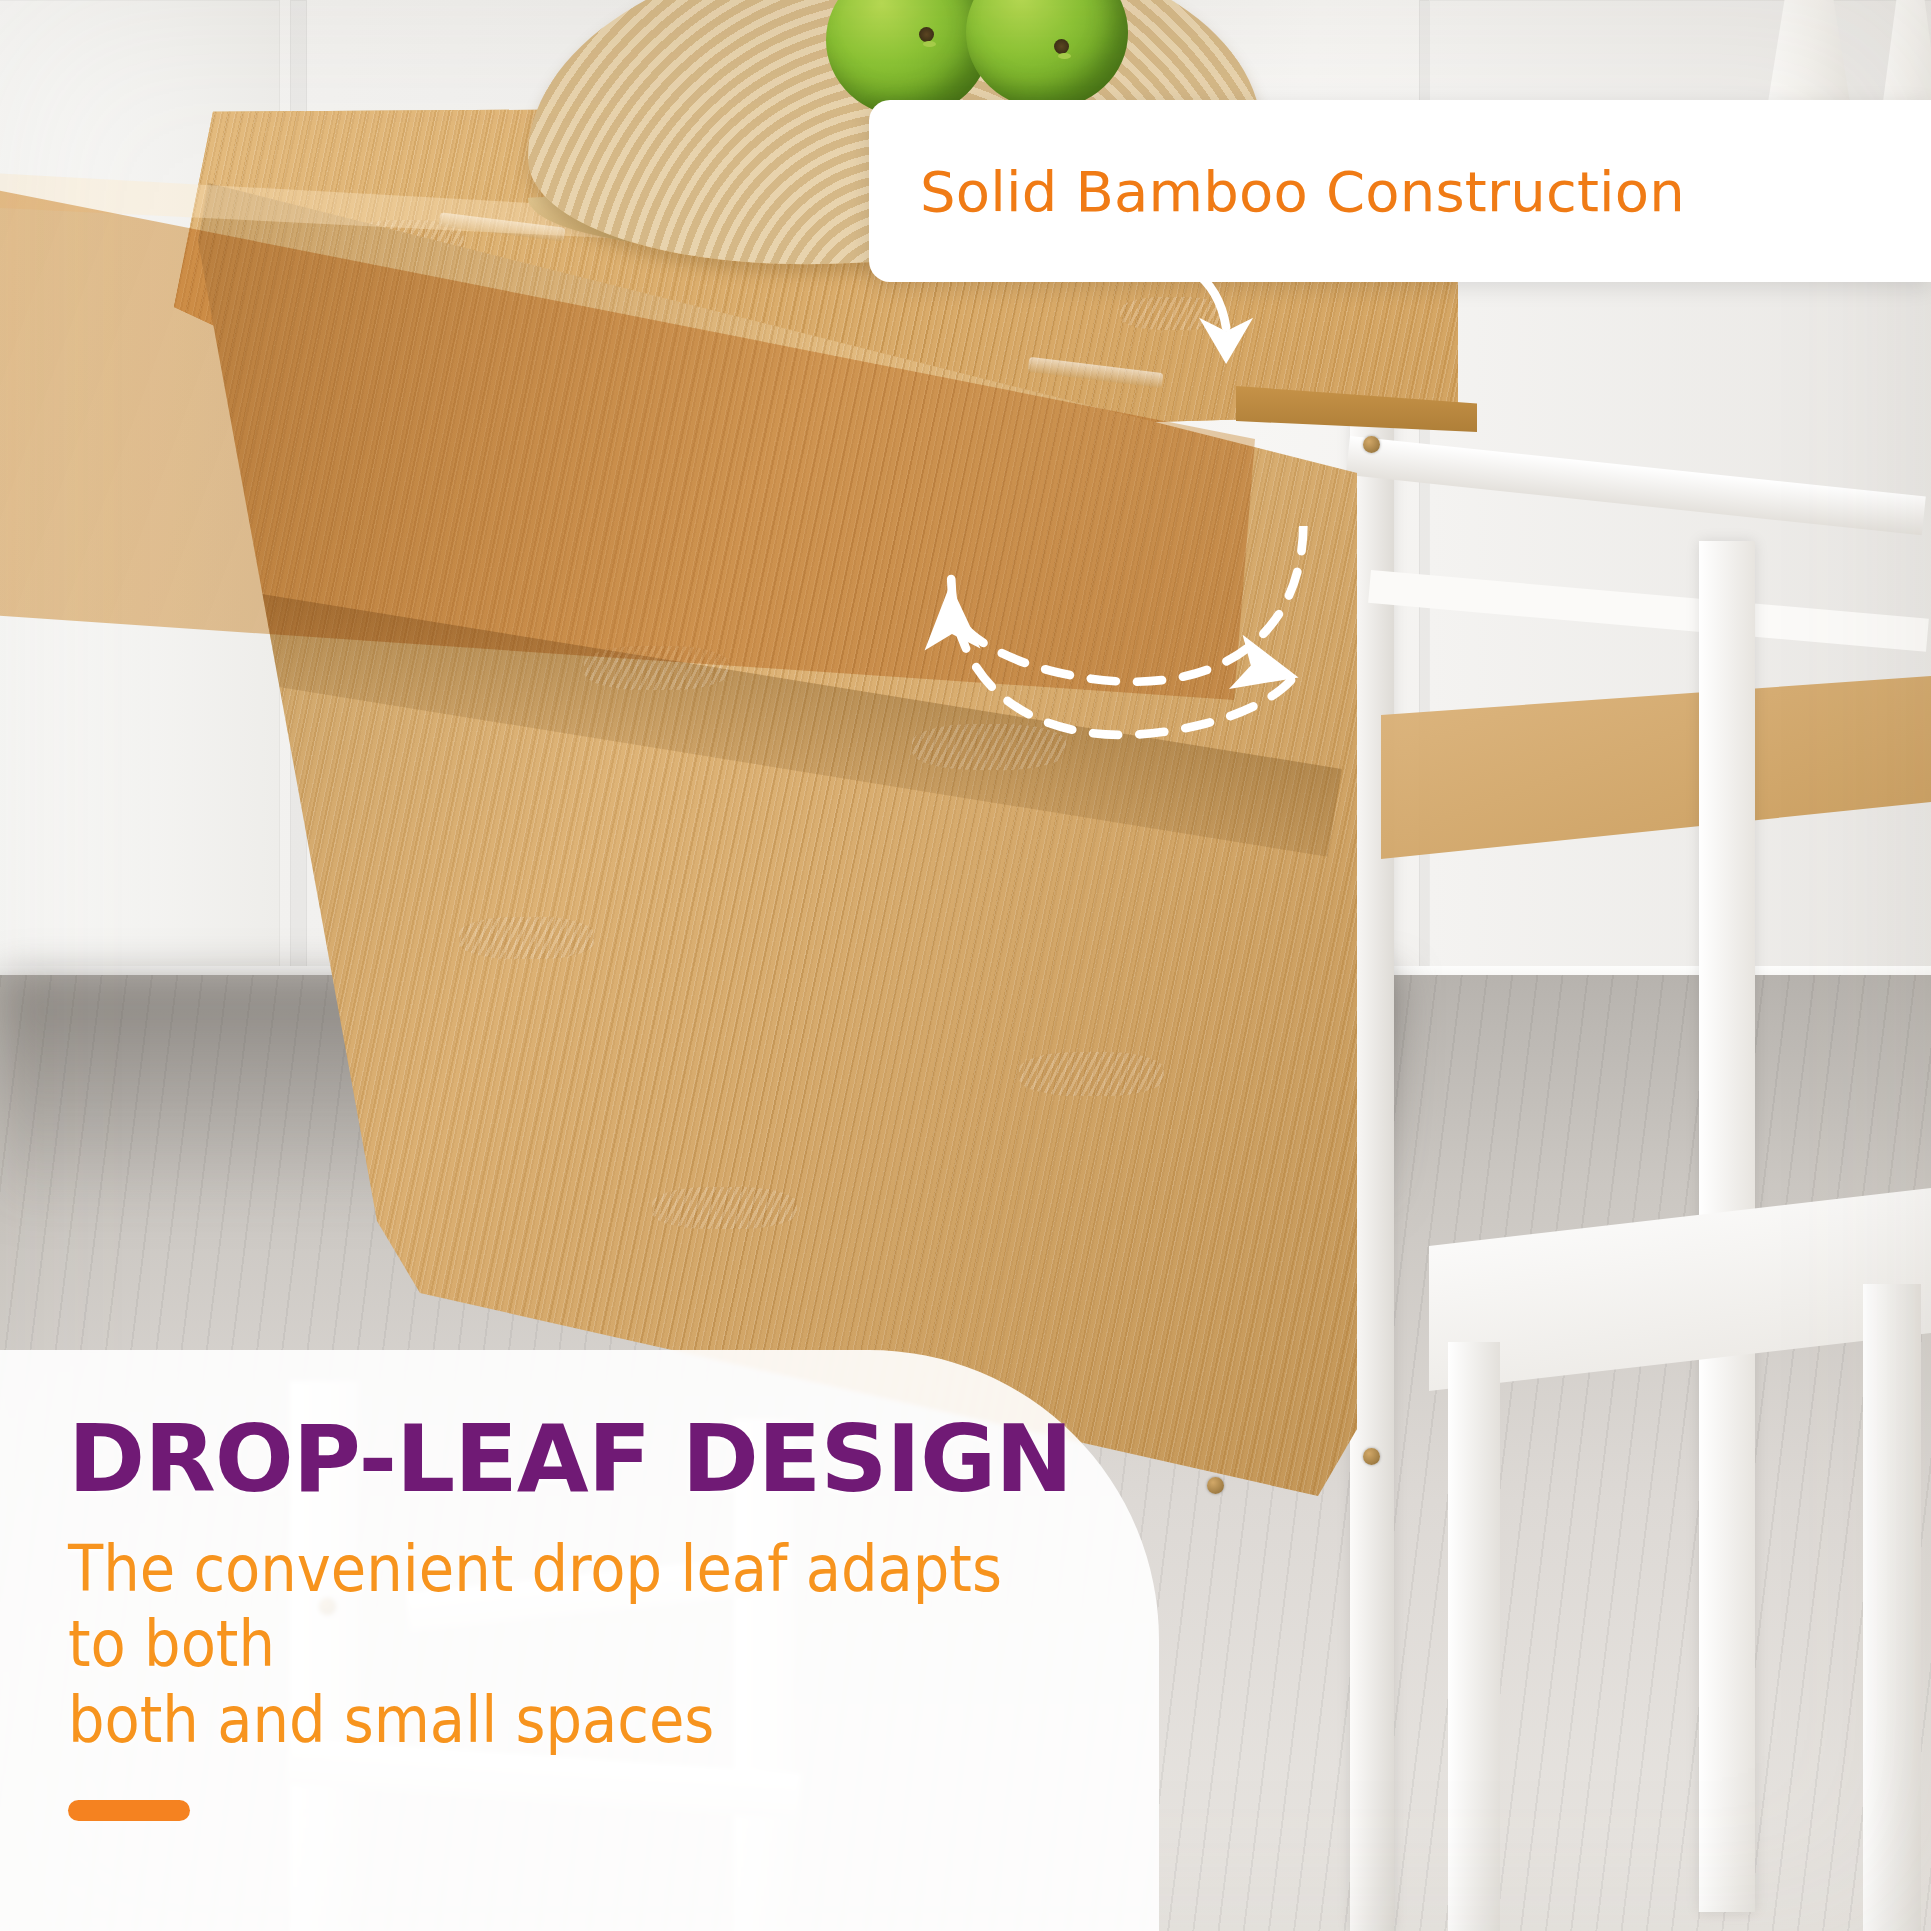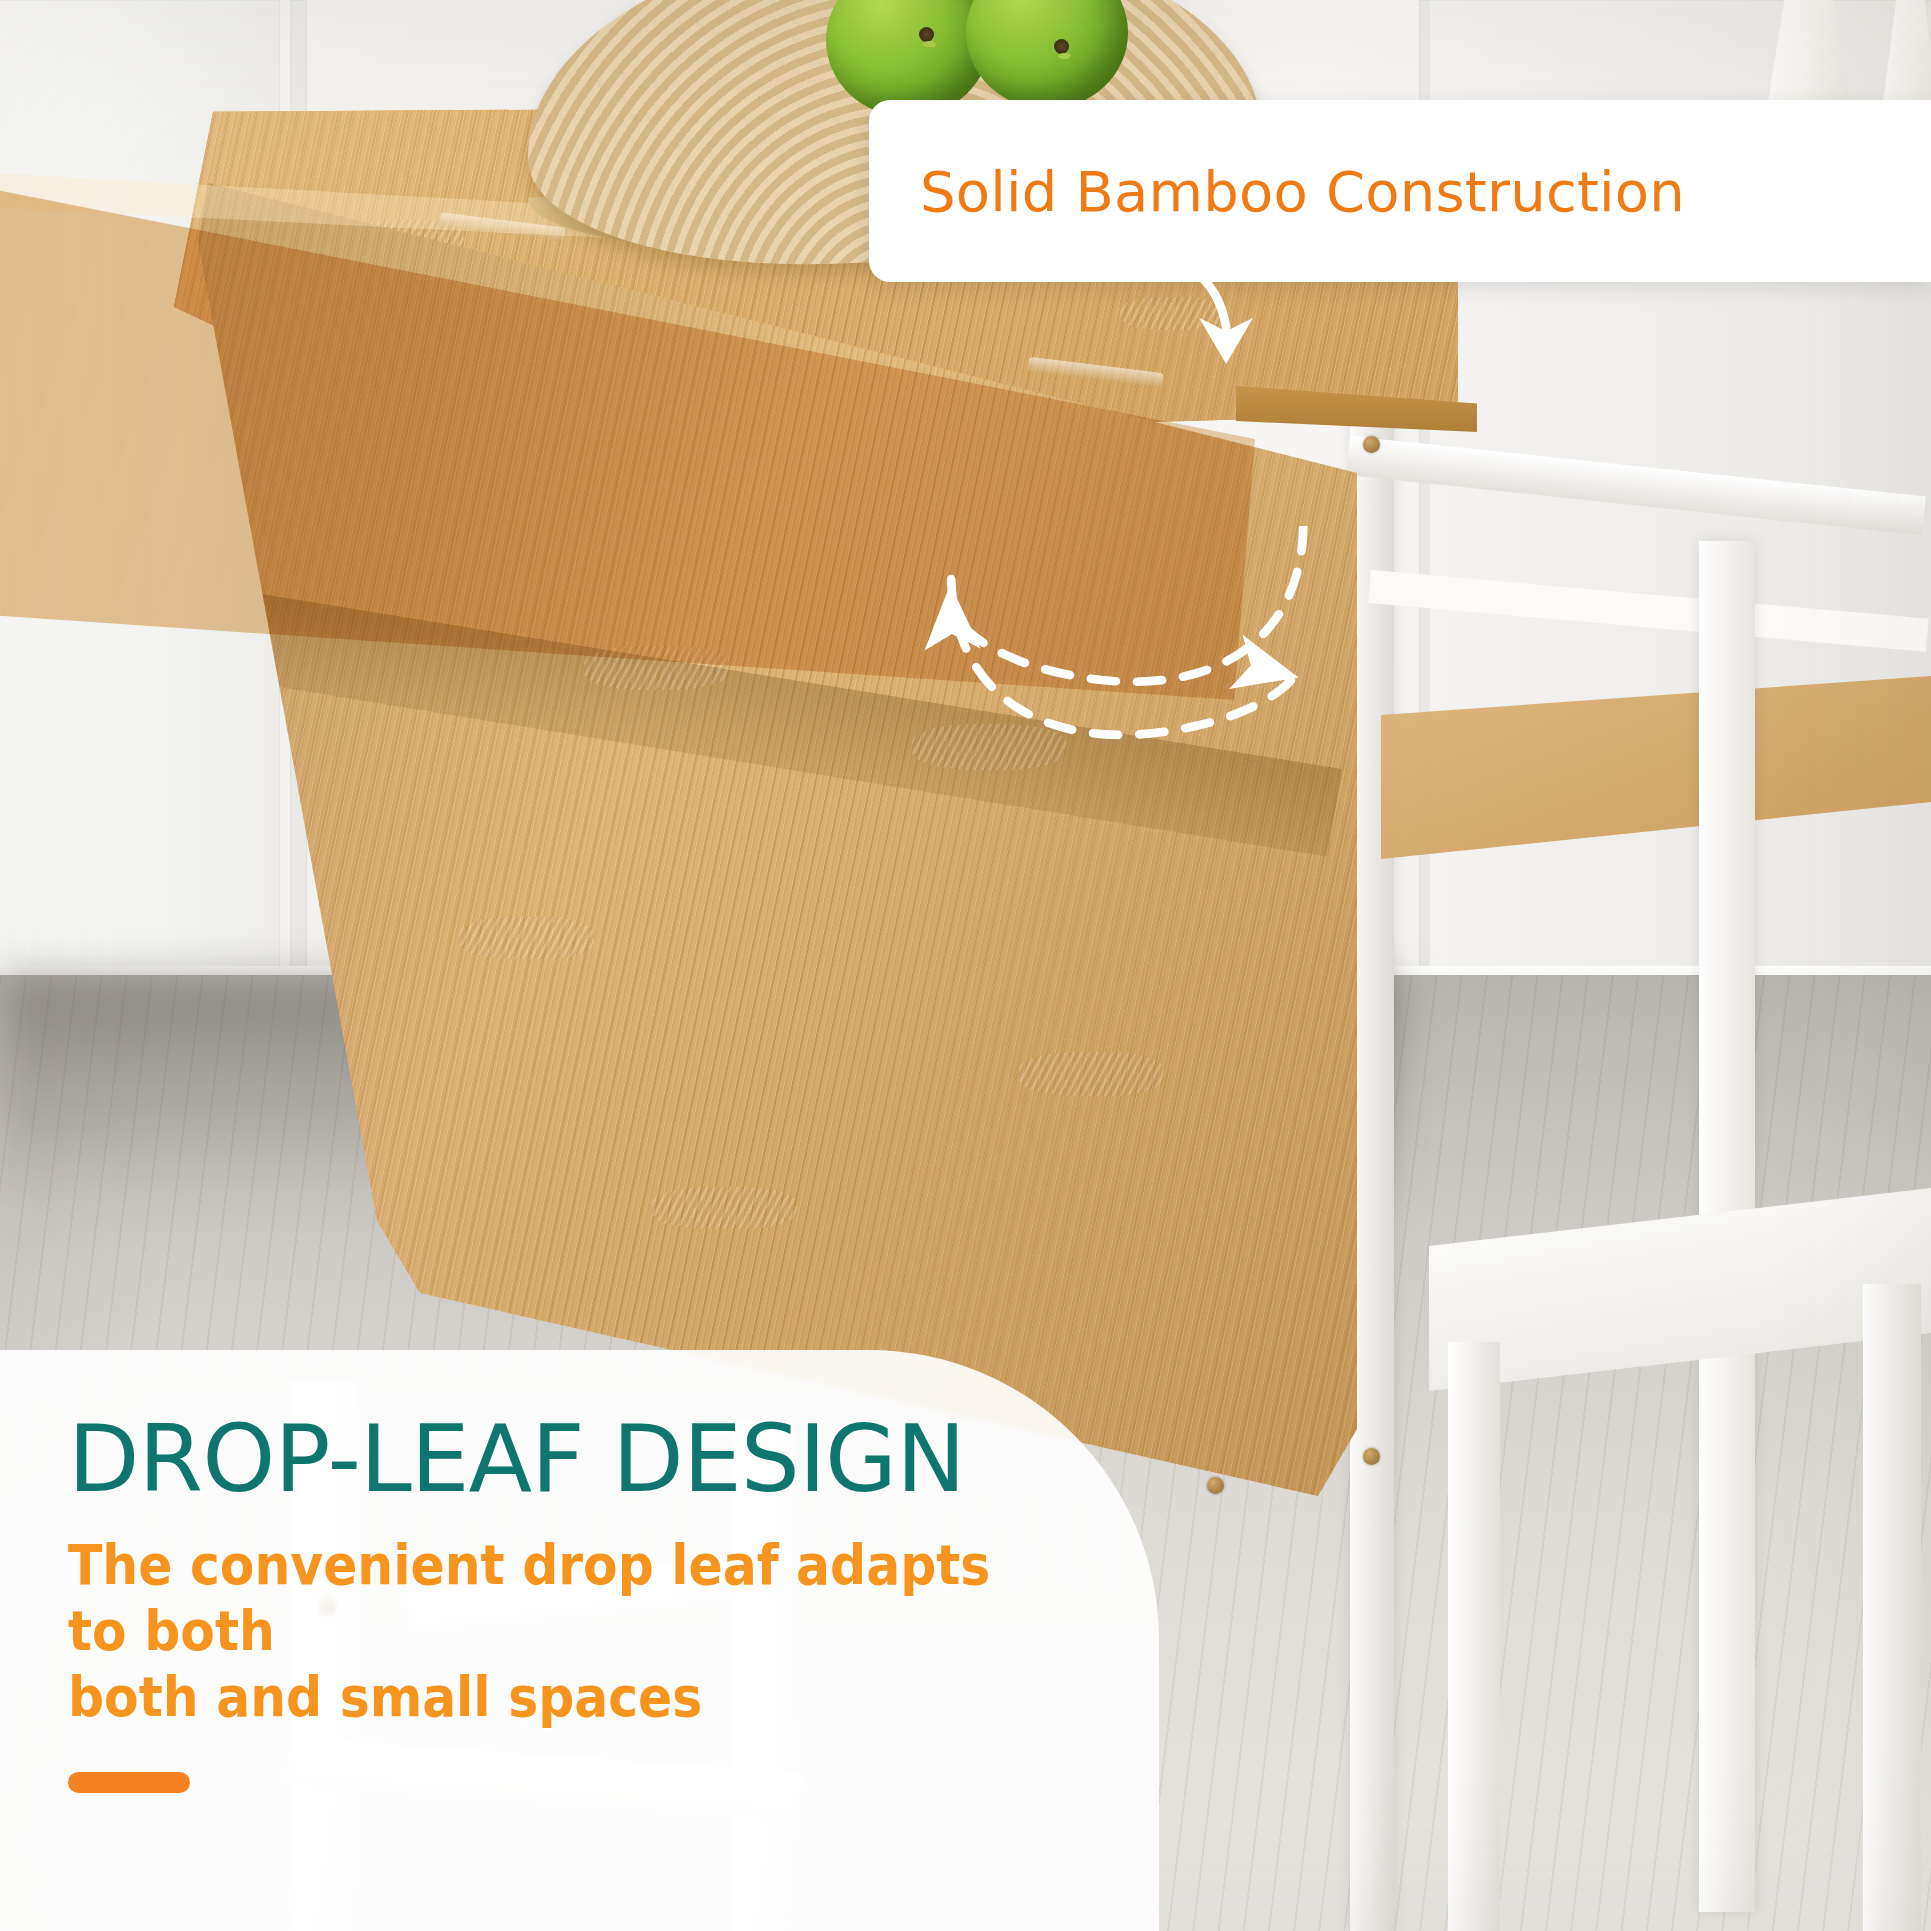--- a/index.html
+++ b/index.html
@@ -248,27 +248,27 @@
     position:absolute;left:0;top:1350px;width:1159px;height:581px;
     background:rgba(255,255,255,.90);
     border-radius:0 290px 0 0;
     backdrop-filter:blur(1.9px);
   }
   .banner-inner{
     position:absolute;left:68px;top:62px;width:1023px;
   }
   .headline{
     font-family:"DejaVu Sans","Liberation Sans",sans-serif;
-    font-weight:400;font-size:93px;line-height:1.02;
-    color:#0f766e;letter-spacing:-1px;margin:0;
+    font-weight:700;font-size:93px;line-height:1.02;
+    color:#701a75;letter-spacing:-1px;margin:0;
     text-shadow:0 1.9px 5.8px rgba(255,255,255,.9);
   }
   .subline{
     font-family:"DejaVu Sans Condensed","DejaVu Sans","Liberation Sans",sans-serif;
-    font-weight:700;font-size:56px;line-height:1.18;
+    font-weight:400;font-size:64px;line-height:1.18;
     color:#F7941E;margin:25px 0 0 0;
     text-shadow:0 1.9px 4.8px rgba(255,255,255,.85);
     max-width:975px;
   }
   .dash{
     margin-top:42px;width:122px;height:21px;border-radius:10.6px;
     background:#F58220;
   }
 
   .vignette{

